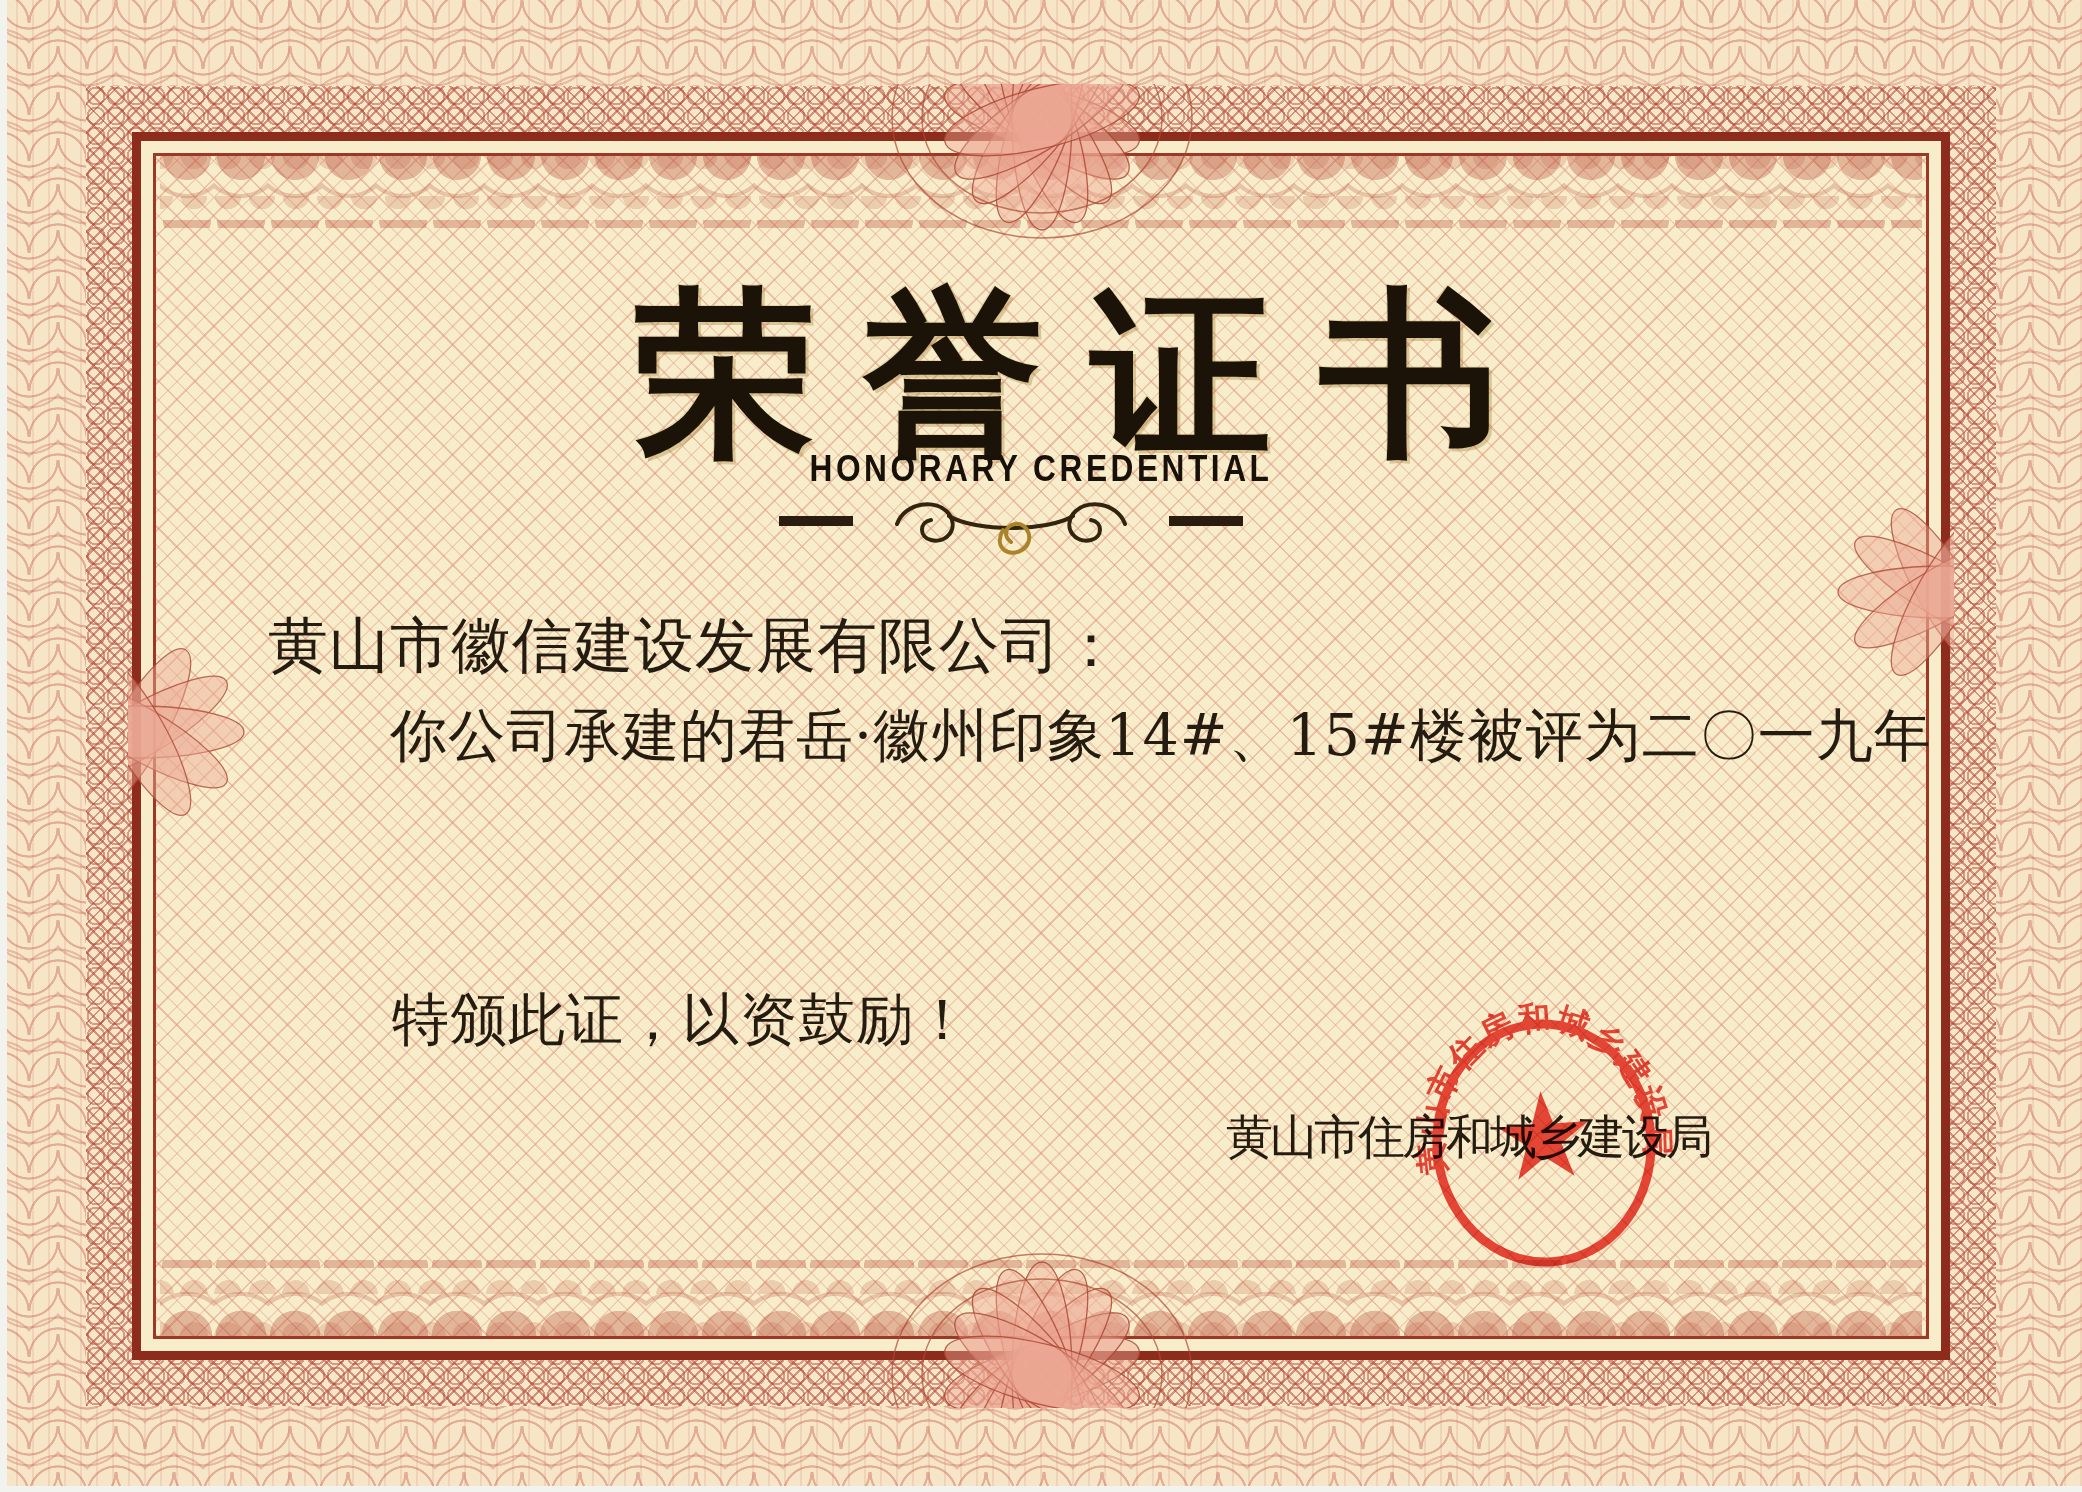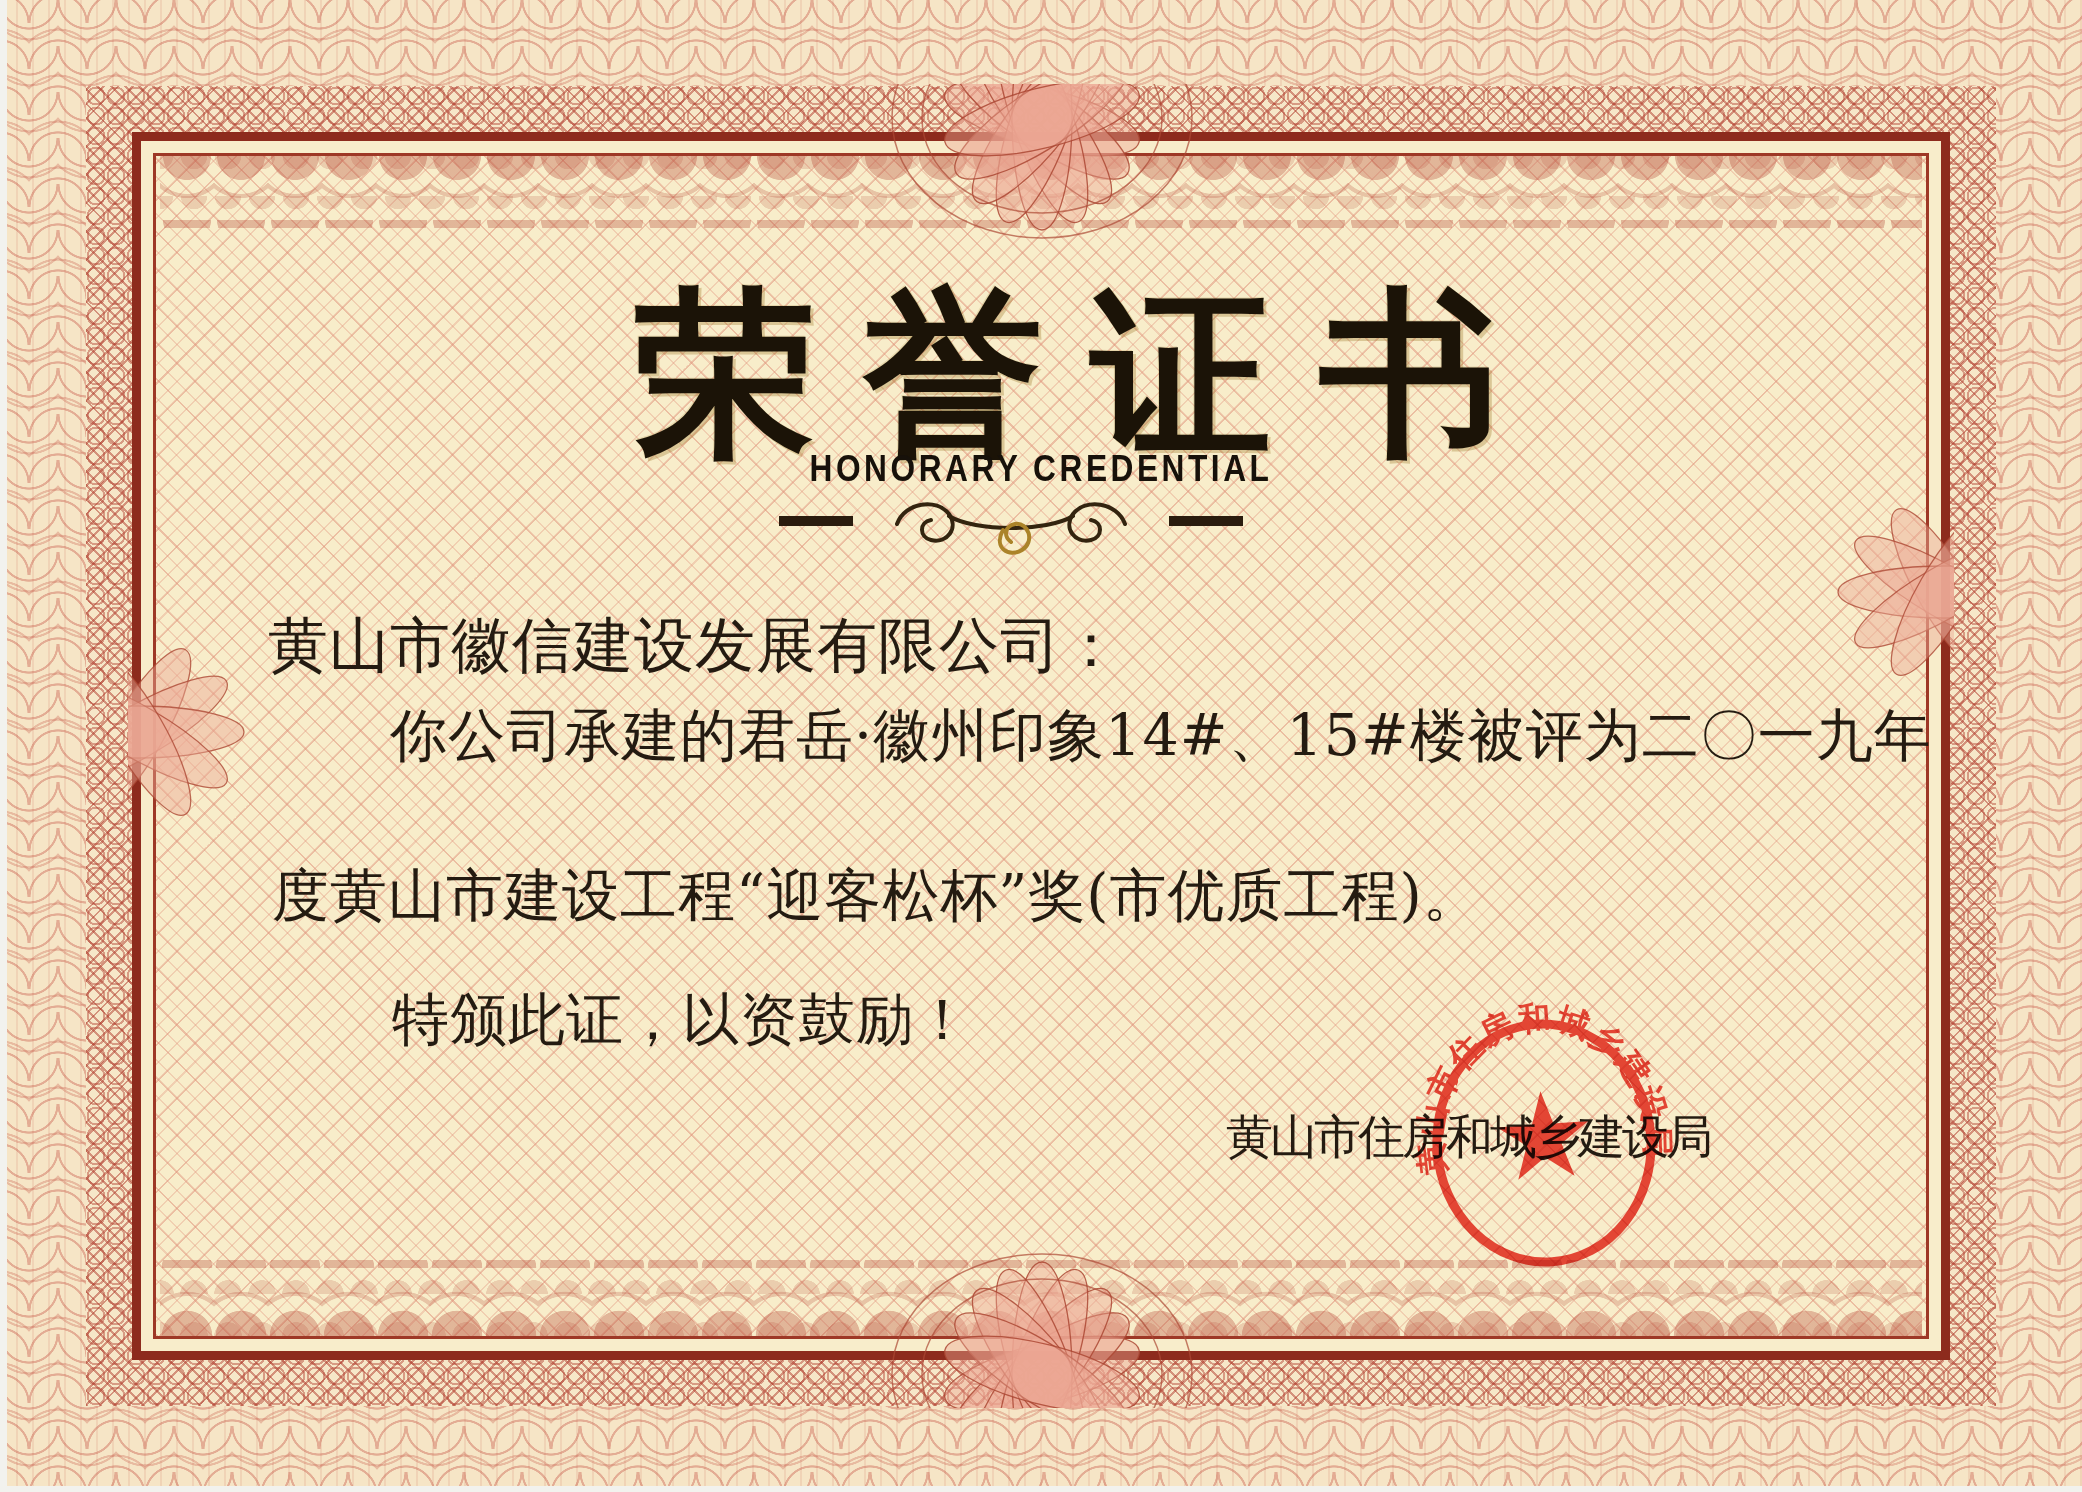--- a/index.html
+++ b/index.html
@@ -165,21 +165,20 @@
       <path d="M346,34 C338,12 306,8 294,24 C284,38 296,54 312,50 C324,47 324,32 312,30"></path>
       <path d="M170,26 C196,42 268,42 294,26"></path>
     </g>
     <g fill="none" stroke="#ab8329" stroke-width="4" stroke-linecap="round">
       <path d="M224,40 C214,58 230,68 243,60 C256,52 250,32 236,34 C226,36 224,46 232,52"></path>
     </g>
   </svg>
 
   <div class="bodyline cn line-recipient">黄山市徽信建设发展有限公司：</div>
   <div class="bodyline cn line-b1">你公司承建的君岳·徽州印象14#、15#楼被评为二〇一九年</div>
-  <div class="bodyline cn line-b2">度黄山市建设工程“迎客松杯”奖(市优质工程)。</div>
   <div class="bodyline cn line-b3">特颁此证，以资鼓励！</div>
   <div class="bodyline cn line-issuer">黄山市住房和城乡建设局</div>
 
   <svg class="seal" viewBox="0 0 282 302">
     <ellipse cx="141" cy="151" rx="107" ry="119" fill="none" stroke="#e8372c" stroke-width="9"></ellipse>
     <polygon points="141,99 151.8,132.1 186.6,132.2 158.5,152.7 169.2,185.8 141,165.4 112.8,185.8 123.5,152.7 95.4,132.2 130.2,132.1" fill="#e8372c"></polygon>
     <path id="sealArc" d="M 45,190 A 102,114 0 1 1 237,190" fill="none" stroke="none"></path>
     <text font-size="33" font-weight="bold" fill="#e8372c" font-family="DejaVu Serif, serif" letter-spacing="2">
       <textPath href="#sealArc" startOffset="50%" text-anchor="middle">黄山市住房和城乡建设局</textPath>
     </text>

